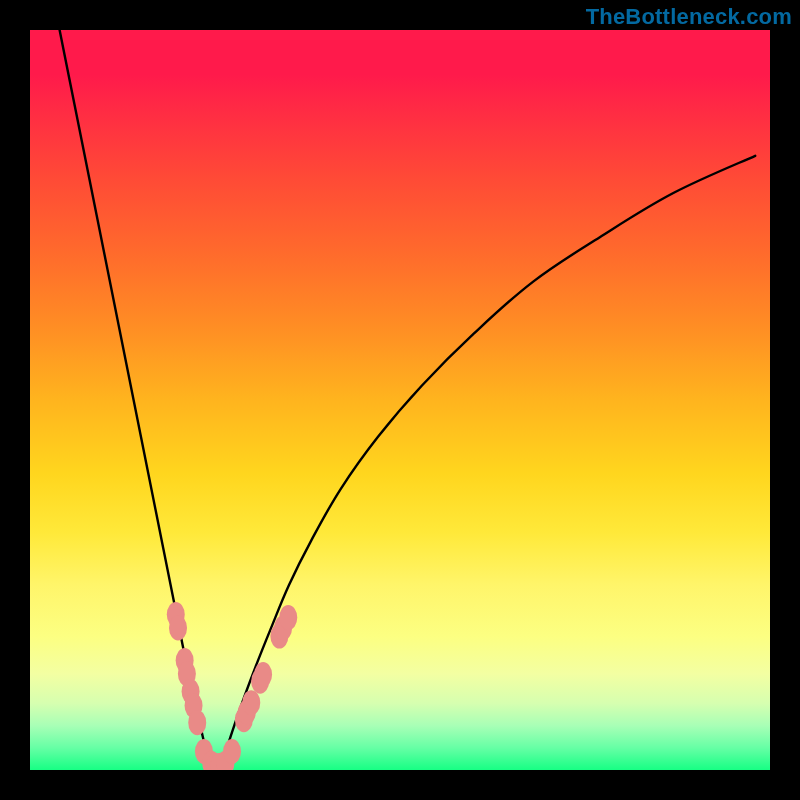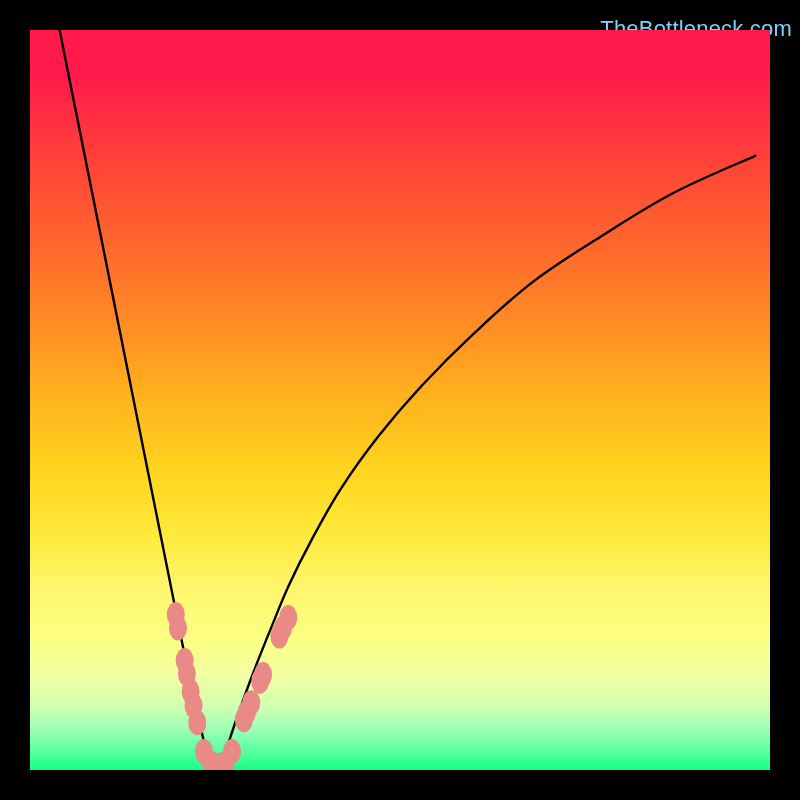--- a/index.html
+++ b/index.html
@@ -51,25 +51,25 @@
   }
   
   svg.curve {
     position: absolute;
     inset: 0;
     width: 740px;
     height: 740px;
   }
   .watermark {
     position: absolute;
-    top: 16px;
+    top: 4px;
     right: 8px;
-    color: #7dd3fc;
+    color: #0369a1;
     font-size: 22px;
-    font-weight: 400;
+    font-weight: 700;
     letter-spacing: 0.2px;
     user-select: none;
   }
 </style>
 </head>
 <body>
 
 <div class="stage">
 
   <div class="watermark">TheBottleneck.com</div>

